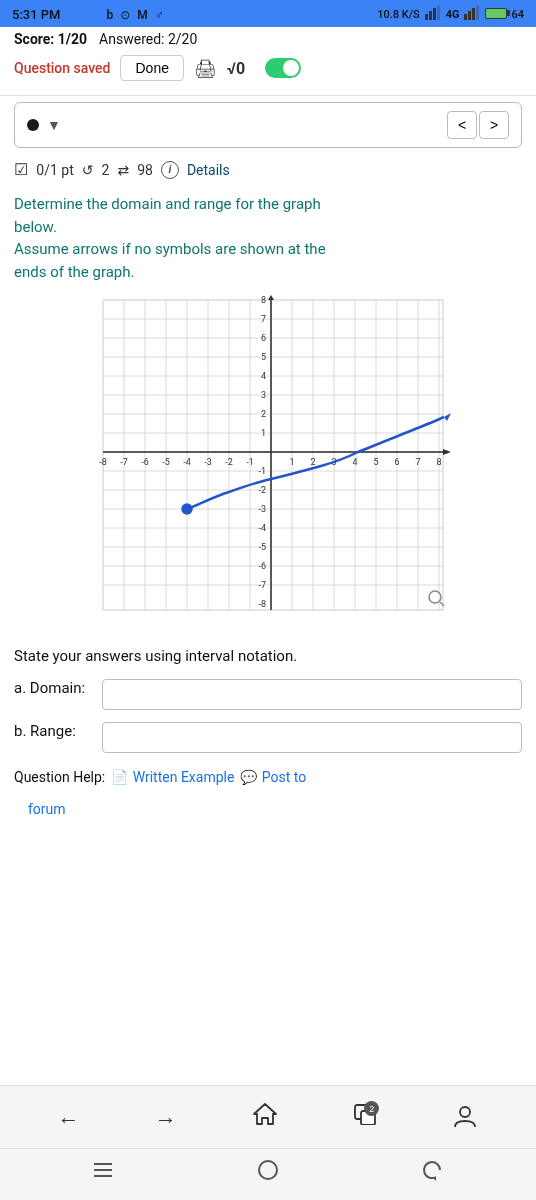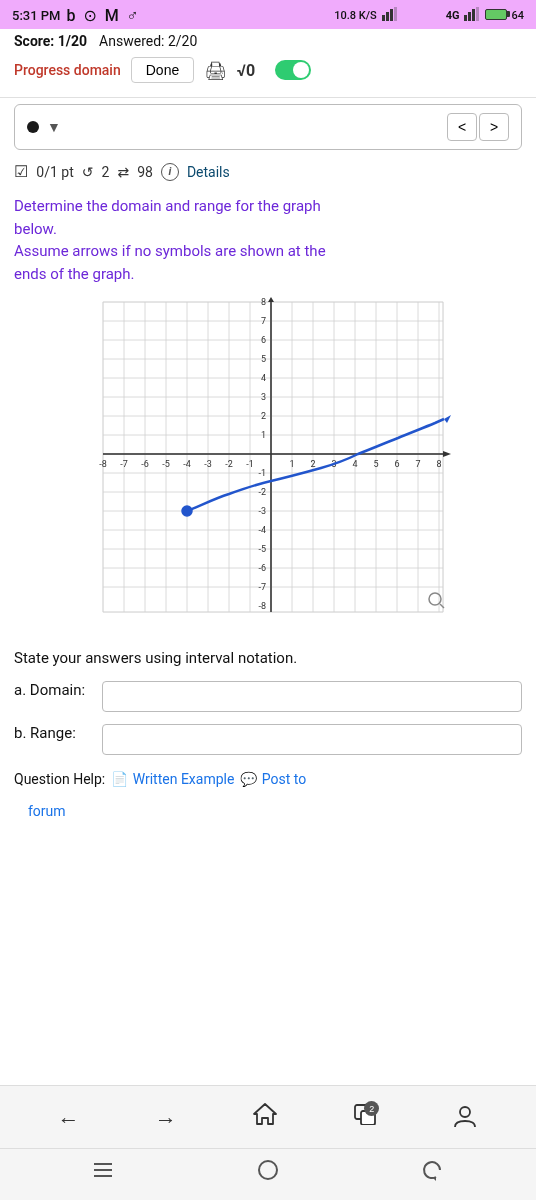--- a/index.html
+++ b/index.html
@@ -14,21 +14,21 @@
     }
 
     
     .status-bar {
       display: flex;
       justify-content: space-between;
       align-items: center;
       padding: 6px 12px 4px 12px;
       font-size: 13px;
       font-weight: 500;
-      background: #f0abfc;
+      background: #3b82f6;
     }
     .status-left { display: flex; align-items: center; gap: 6px; }
     .status-right { display: flex; align-items: center; gap: 4px; font-size: 11px; }
     .battery-icon {
       display: inline-block;
       width: 22px; height: 11px;
       border: 1.5px solid #333;
       border-radius: 2px;
       position: relative;
       background: #64c864;
@@ -155,21 +155,21 @@
       font-weight: bold;
       color: #555;
     }
     .details-link { color: #0c4a6e; font-size: 14px; }
 
     
     .question-text {
       padding: 8px 14px 4px 14px;
       font-size: 15px;
       line-height: 1.5;
-      color: #6d28d9;
+      color: #0f766e;
     }
 
     
     .graph-container {
       margin: 8px 14px;
       position: relative;
     }
     .graph-svg {
       display: block;
       width: 100%;
@@ -289,33 +289,33 @@
       background: #e0e0e0;
       margin: 6px 0;
     }
   </style>
 </head>
 <body>
 
 <div class="status-bar">
   <div class="status-left">
     <span>5:31 PM</span>
-    <span style="font-size:16px; letter-spacing:2px;">b ⊙ M ♂</span>
+    <span style="font-size:12px; letter-spacing:2px;margin-left:40px;">b ⊙ M ♂</span>
   </div>
   <div class="status-right">
     <span>10.8 K/S</span>
     <span>
       <svg width="18" height="14" viewBox="0 0 18 14">
         <rect x="1" y="8" width="3" height="6" fill="#333"></rect>
         <rect x="5" y="5" width="3" height="9" fill="#333"></rect>
         <rect x="9" y="2" width="3" height="12" fill="#333"></rect>
         <rect x="13" y="0" width="3" height="14" fill="#333" opacity="0.3"></rect>
       </svg>
     </span>
-    <span style="font-size:11px; font-weight:bold;margin-left:43px;">4G</span>
+    <span style="font-size:11px; font-weight:bold;">4G</span>
     <span>
       <svg width="18" height="14" viewBox="0 0 18 14">
         <rect x="1" y="8" width="3" height="6" fill="#333"></rect>
         <rect x="5" y="5" width="3" height="9" fill="#333"></rect>
         <rect x="9" y="2" width="3" height="12" fill="#333"></rect>
         <rect x="13" y="0" width="3" height="14" fill="#333" opacity="0.3"></rect>
       </svg>
     </span>
     <span>
       <span class="battery-icon"></span>
@@ -323,21 +323,21 @@
     <span>64</span>
   </div>
 </div>
 
 <div class="score-bar">
   <span class="score-text">Score: 1/20</span>
   <span class="answered-text">Answered: 2/20</span>
 </div>
 
 <div class="progress-row">
-  <span class="progress-saved">Progress domain</span>
+  <span class="progress-saved">Question saved</span>
   <button class="done-btn">Done</button>
   <span class="icon-print">🖨</span>
   <span class="sqrt-icon">
     <svg width="28" height="20" viewBox="0 0 28 20">
       <text x="0" y="16" font-size="16" font-weight="bold" fill="#333">√0</text>
     </svg>
   </span>
   <span class="toggle-on"></span>
 </div>
 

